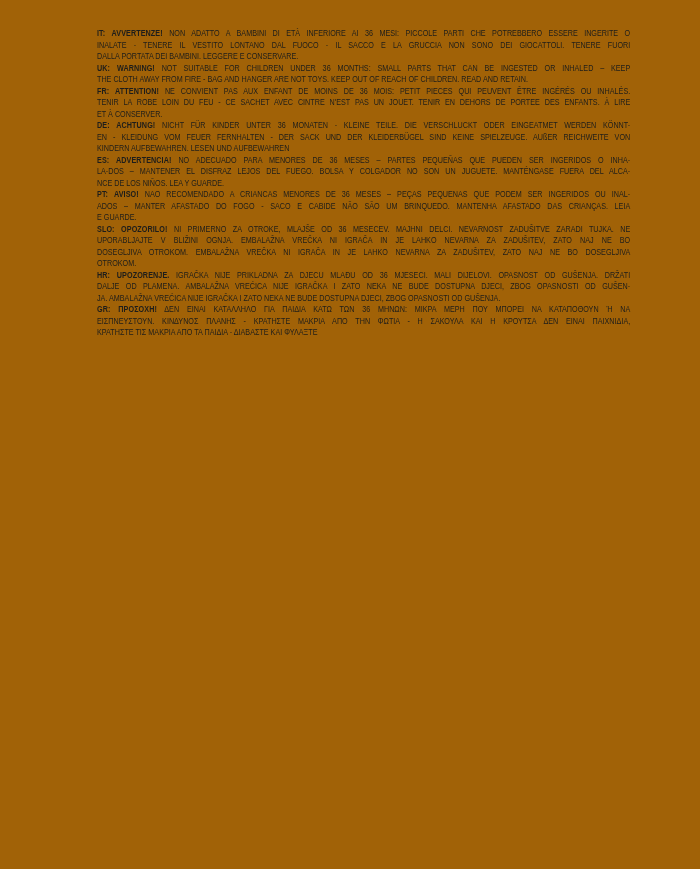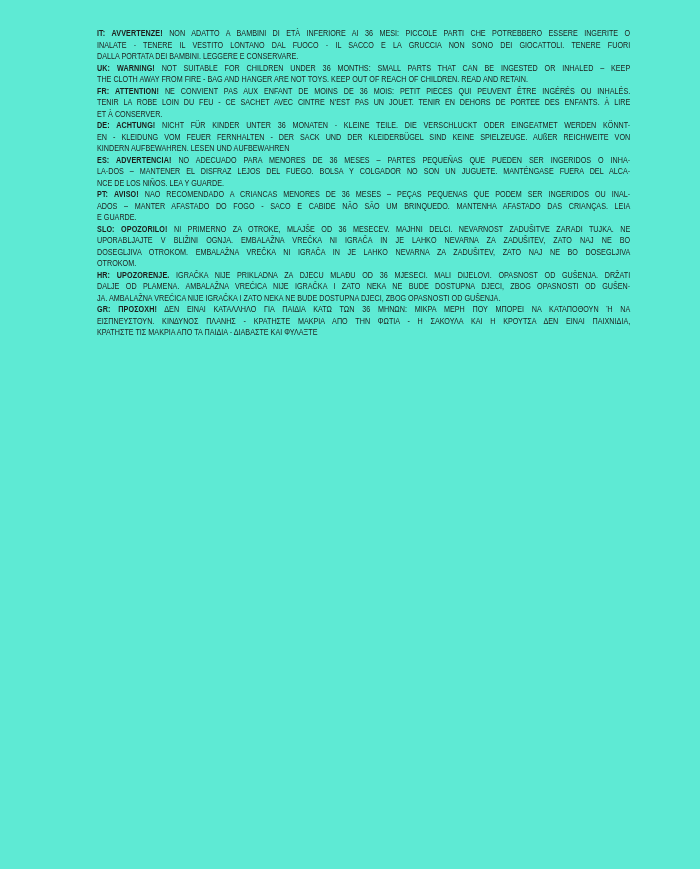--- a/index.html
+++ b/index.html
@@ -4,21 +4,21 @@
 <style>
   html, body {
     margin: 0;
     padding: 0;
     background: #ffffff;
   }
   .sheet {
     position: relative;
     width: 700px;
     height: 869px;
-    background: #5eead4;
+    background: #a16207;
     overflow: hidden;
   }
   .warnings-block {
     position: absolute;
     left: 97px;
     top: 28px;
     width: 620px;               
     transform: scaleX(0.86);
     transform-origin: 0 0;
     font-family: "Liberation Sans", sans-serif;

